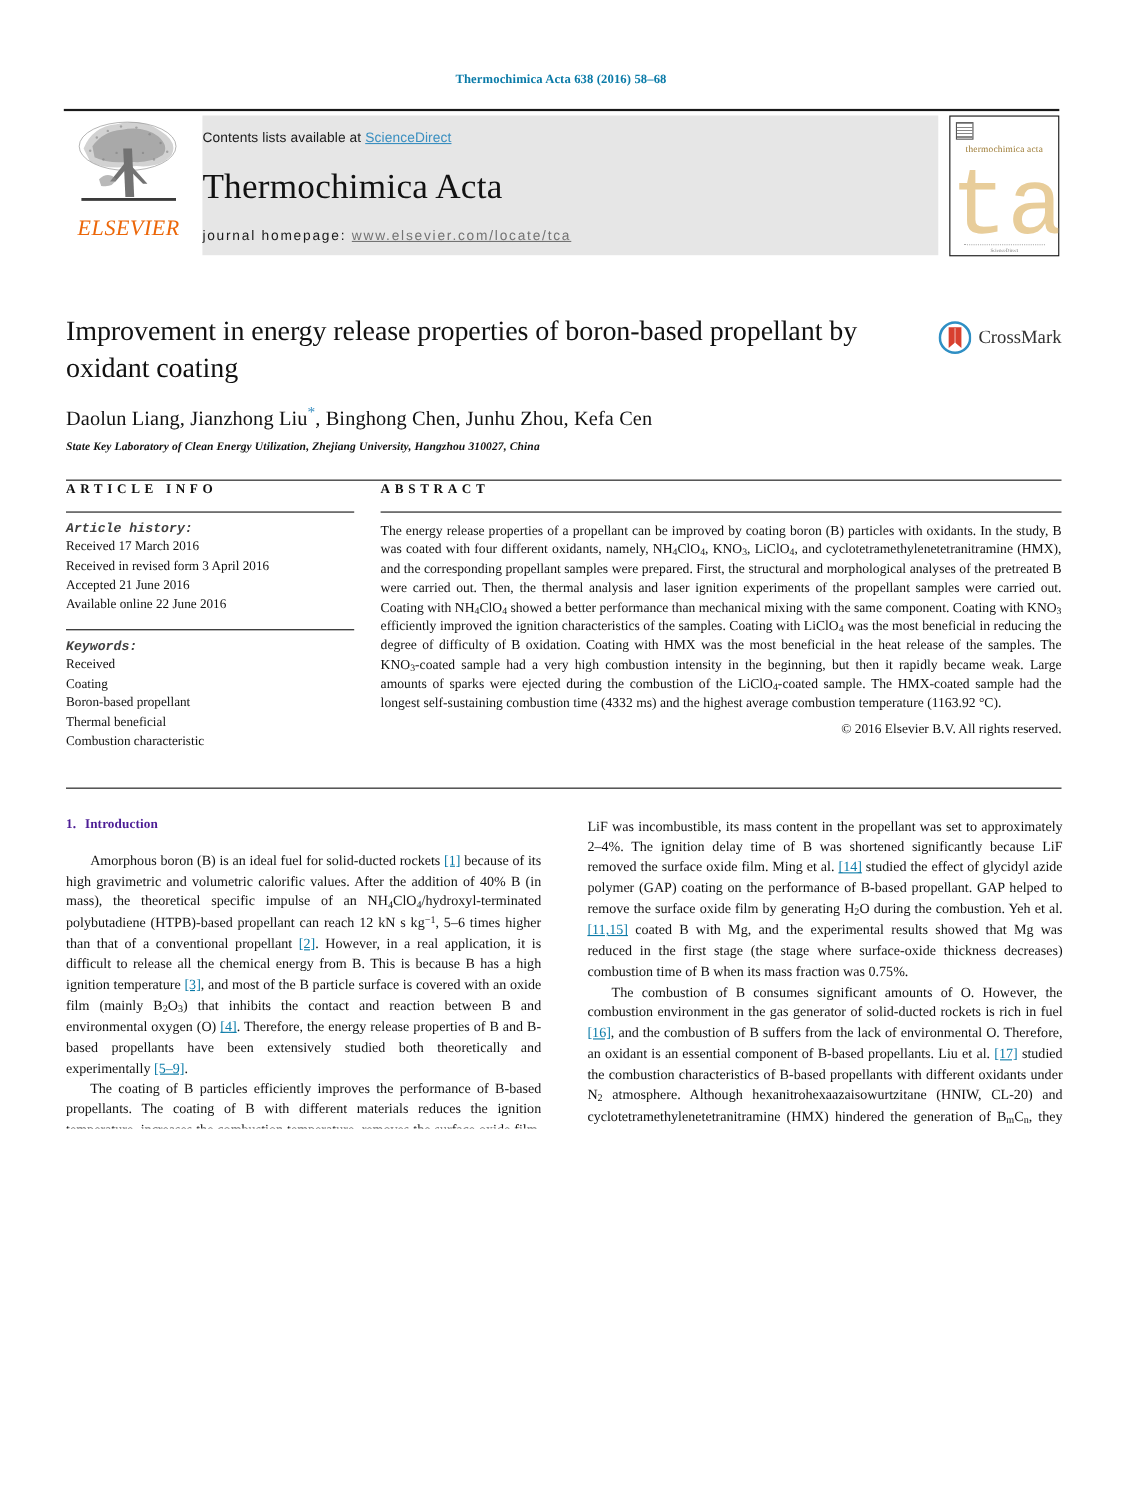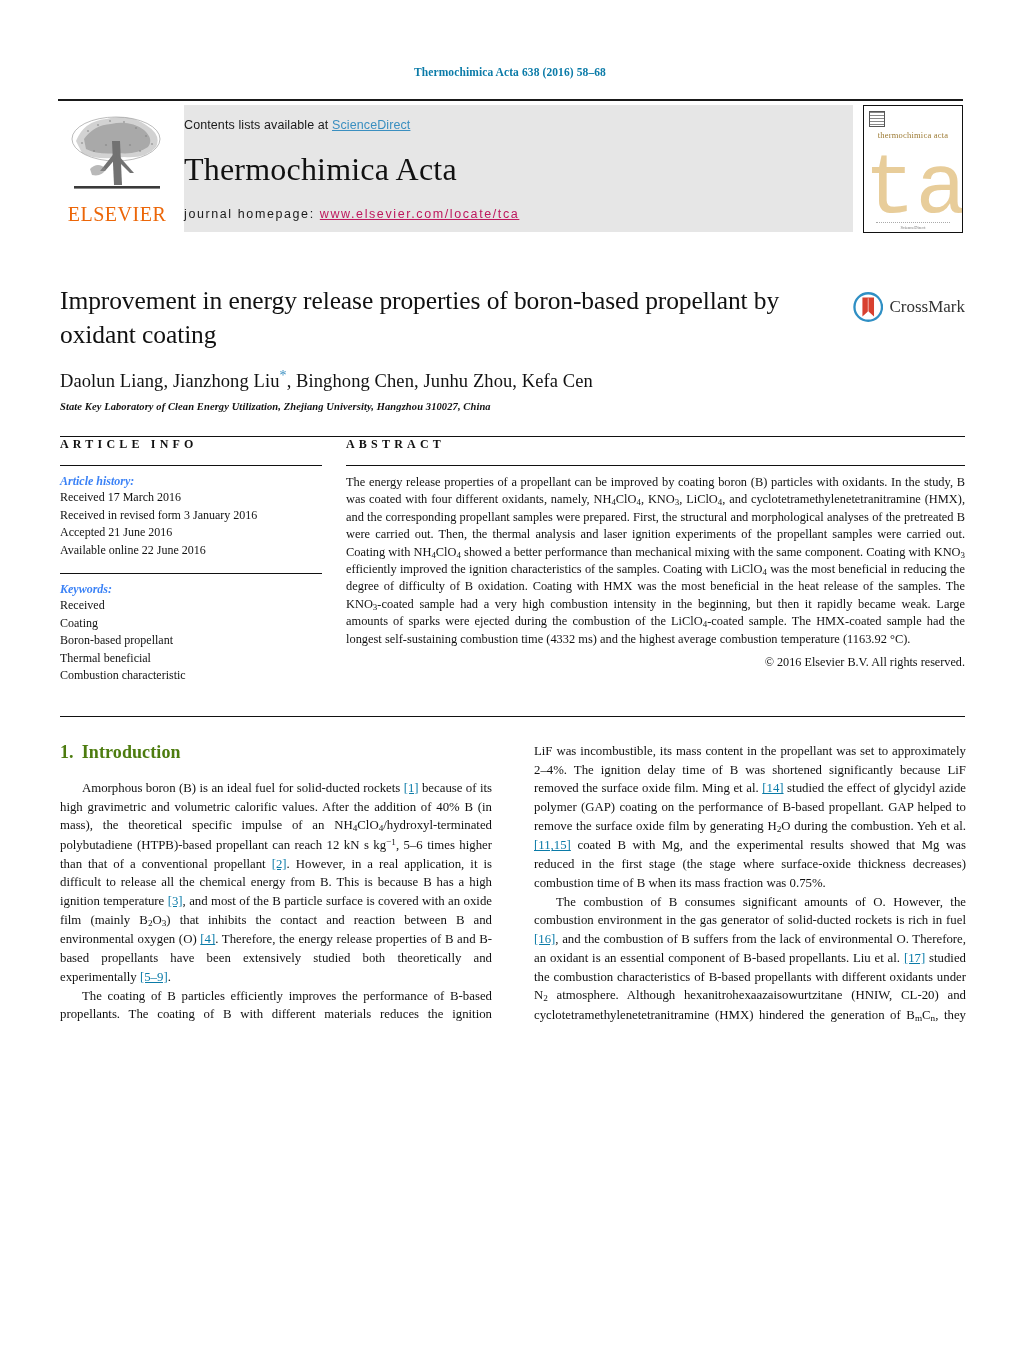--- a/index.html
+++ b/index.html
@@ -43,22 +43,23 @@
     align-items: stretch;
     height: 131px;
     padding-top: 4px;
   }
   .elsevier-logo {
     width: 118px;
     flex: 0 0 118px;
     display: flex;
     flex-direction: column;
     align-items: center;
-    justify-content: center;
+    justify-content: flex-start;
     padding-bottom: 2px;
+    font-style: italic;
   }
   .tree-svg { display:block; }
   .elsevier-word {
     font-family: "Liberation Serif", serif;
     font-size: 20px;
     letter-spacing: 0.5px;
     color: #ec6608;
     line-height: 1;
     margin-top: 1px;
   }
@@ -84,21 +85,21 @@
     font-size: 32px;
     color: #111;
     letter-spacing: 0.2px;
   }
   .homepage-line {
     font-family: "Liberation Sans", sans-serif;
     font-size: 12.5px;
     letter-spacing: 1.6px;
     color: #1a1a1a;
   }
-  .homepage-line .url { color: #be185d; }
+  .homepage-line .url { color: #737373; }
   .cover-thumb {
     flex: 0 0 100px;
     width: 100px;
     height: 128px;
     border: 1.5px solid #111;
     background: #fff;
     position: relative;
     overflow: hidden;
   }
   .cover-sq {
@@ -194,25 +195,25 @@
     font-size: 12px;
     font-weight: bold;
     letter-spacing: 4.2px;
     color: #111;
     margin-bottom: 13px;
   }
   .hrule { border-top: 1.6px solid #111; margin-bottom: 8px; }
   .hrule-thin { border-top: 1px solid #111; margin: 14px 0 8px 0; }
 
   .ital-label {
-    font-family: Liberation Serif, serif;
+    font-family: Liberation Mono, monospace;
     font-style: italic;
     font-weight: bold;
     font-size: 12px;
-    color: #3b82f6;
+    color: #404040;
   }
   .info-line {
     font-family: "Liberation Serif", serif;
     font-size: 12px;
     line-height: 1.46;
     color: #111;
   }
   .kw-line {
     font-family: "Liberation Serif", serif;
     font-size: 12px;
@@ -245,23 +246,23 @@
   .body {
     position: absolute;
     top: 742px; left: 60px;
     width: 905px;
     display: flex;
     gap: 42px;
   }
   .bcol { width: 432px; flex: 0 0 432px; }
   .h1 {
     font-family: "Liberation Serif", serif;
-    font-size: 18px;
-    font-weight: bold;
-    color: #4d7c0f;
+    font-size: 12px;
+    font-weight: bold;
+    color: #4c1d95;
     margin-bottom: 16px;
     letter-spacing: 0.1px;
   }
   .h1 .num { margin-right: 8px; }
   .para {
     font-family: "Liberation Serif", serif;
     font-size: 12.8px;
     line-height: 1.465;
     text-align: justify;
     color: #111;
@@ -390,21 +391,21 @@
     <div class="affiliation">State Key Laboratory of Clean Energy Utilization, Zhejiang University, Hangzhou 310027, China</div>
   </div>
 
   <div class="info-abs">
 
     <div class="col-info">
       <div class="sec-head">ARTICLE INFO</div>
       <div class="hrule"></div>
       <div class="ital-label">Article history:</div>
       <div class="info-line">Received 17 March 2016</div>
-      <div class="info-line">Received in revised form 3 January 2016</div>
+      <div class="info-line">Received in revised form 3 April 2016</div>
       <div class="info-line">Accepted 21 June 2016</div>
       <div class="info-line">Available online 22 June 2016</div>
 
       <div class="hrule-thin"></div>
       <div class="ital-label">Keywords:</div>
       <div class="kw-line">Received</div>
       <div class="kw-line">Coating</div>
       <div class="kw-line">Boron-based propellant</div>
       <div class="kw-line">Thermal beneficial</div>
       <div class="kw-line">Combustion characteristic</div>

